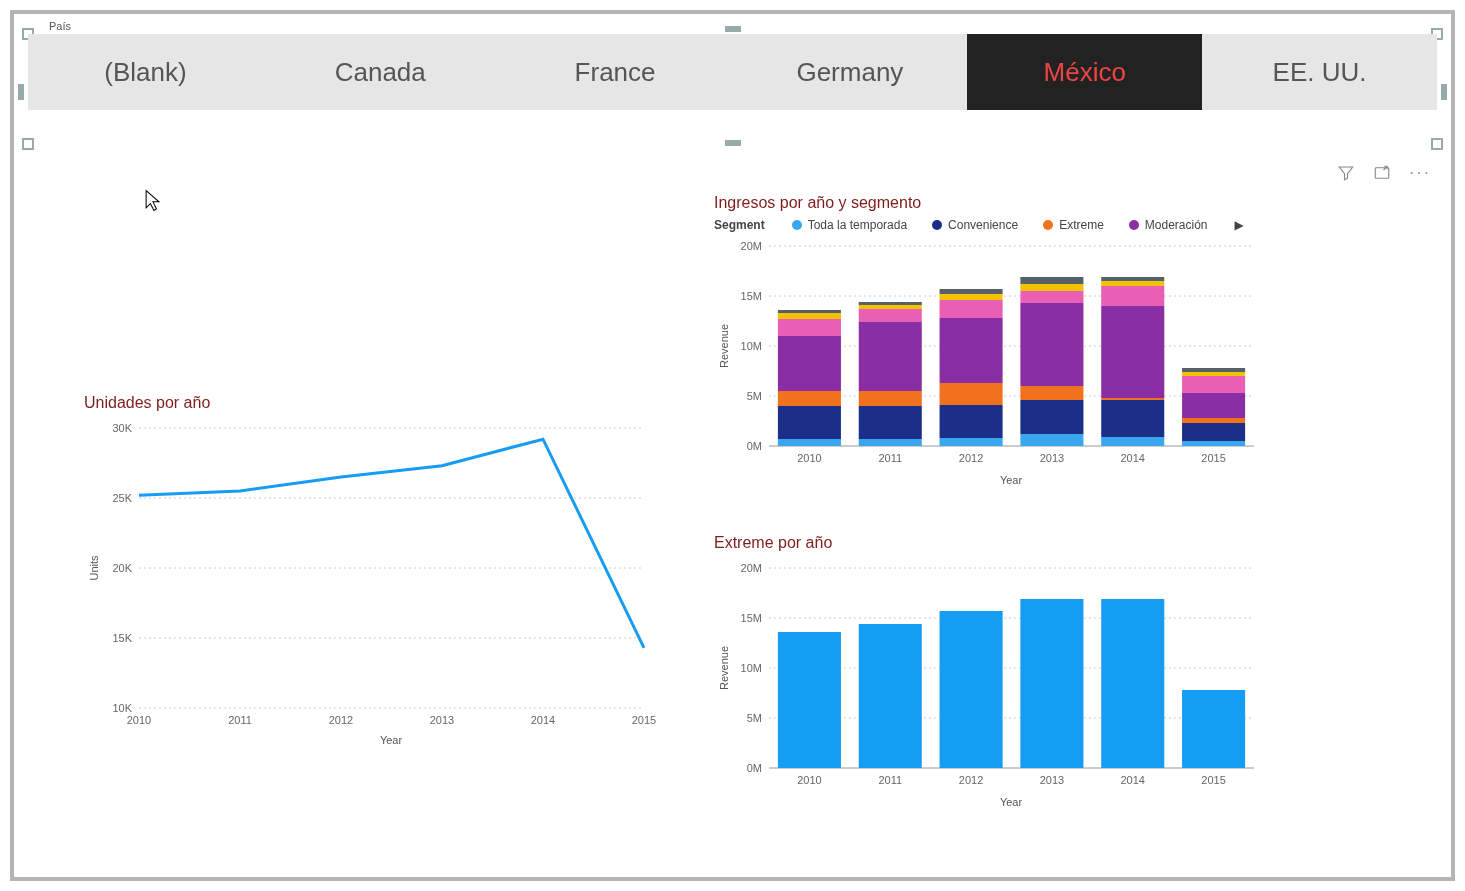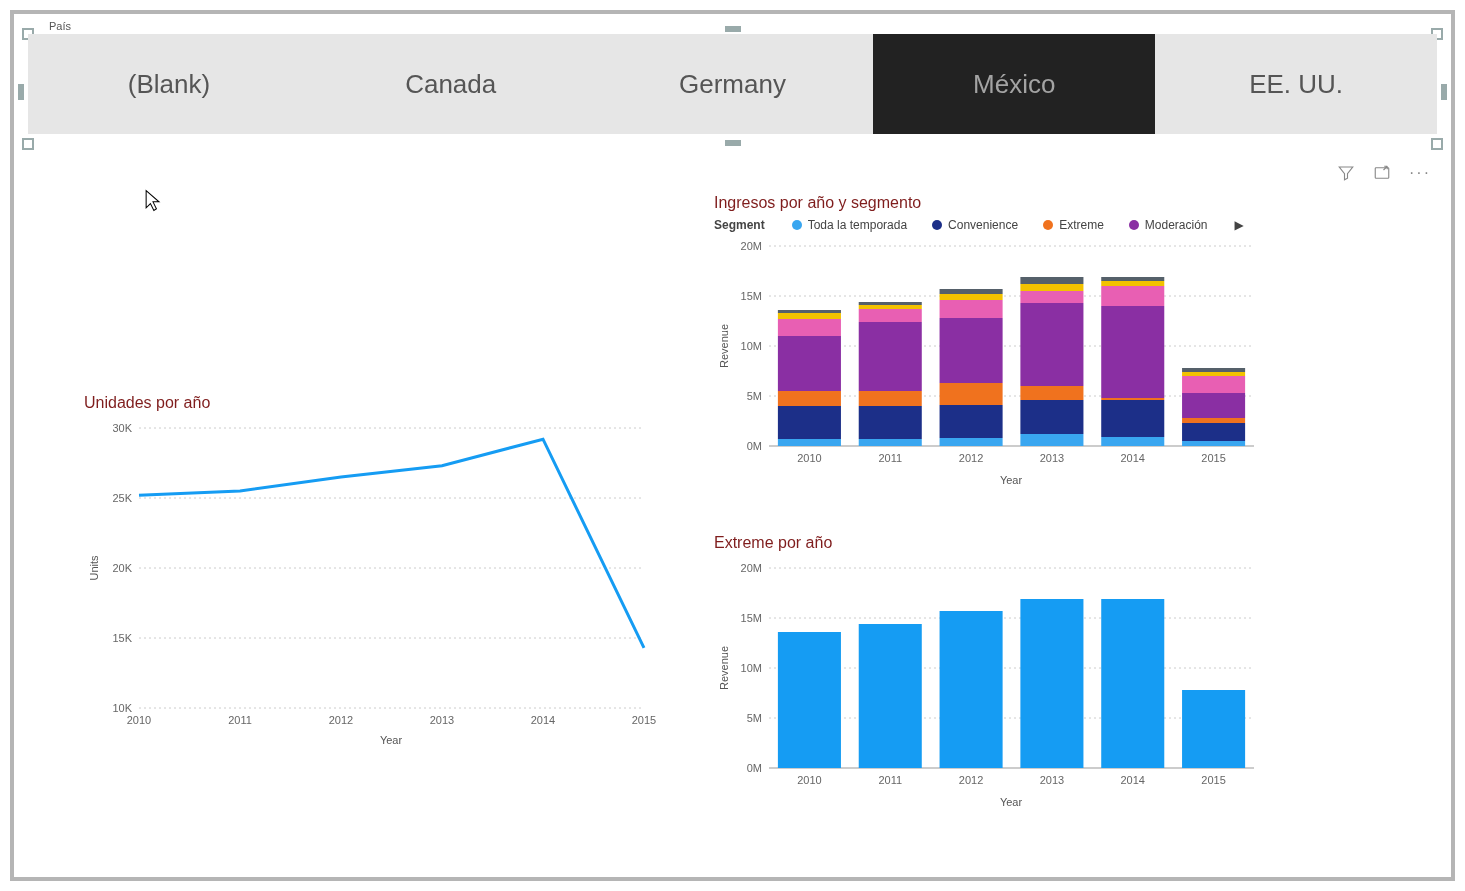--- a/index.html
+++ b/index.html
@@ -19,37 +19,37 @@
   .slicer-label {
     position: absolute;
     top: 6px; left: 14px;
     font-size: 11px;
     color: #555;
     padding-left: 21px;
   }
   .slicer {
     position: absolute;
     top: 20px; left: 14px; right: 14px;
-    height: 100px;
+    height: 76px;
     display: flex;
   }
   .slicer-tile {
     flex: 1;
     background: #e6e6e6;
     color: #555;
     display: flex;
     align-items: center;
     justify-content: center;
     font-size: 26px;
     font-weight: 300;
     cursor: pointer;
   }
   .slicer-tile.selected {
     background: #222;
-    color: #a3a3a3;
+    color: #ef4444;
   }
   
   .sel-handle { position: absolute; background: #9aa; }
   .corner { width: 12px; height: 12px; border: 2px solid #9aa; background: transparent; }
   .sel-h1 { top: 14px; left: 8px; }
   .sel-h2 { top: 14px; right: 8px; }
   .sel-h3 { top: 124px; left: 8px; }
   .sel-h4 { top: 124px; right: 8px; }
   .sel-mid { width: 16px; height: 6px; background: #9aa; }
   .sel-m1 { top: 12px; left: 50%; transform: translateX(-50%); }
@@ -133,20 +133,23 @@
   <div class="sel-handle sel-mid sel-m4"></div>
 
   <div class="slicer-label">País</div>
 
   <div class="slicer">
     <div class="slicer-tile">
         <span>(Blank)</span>
       </div>
     <div class="slicer-tile">
         <span>Canada</span>
+      </div>
+    <div class="slicer-tile">
+        <span>France</span>
       </div>
     <div class="slicer-tile">
         <span>Germany</span>
       </div>
     <div class="slicer-tile selected">
         <span>México</span>
       </div>
     <div class="slicer-tile">
         <span>EE. UU.</span>
       </div>

